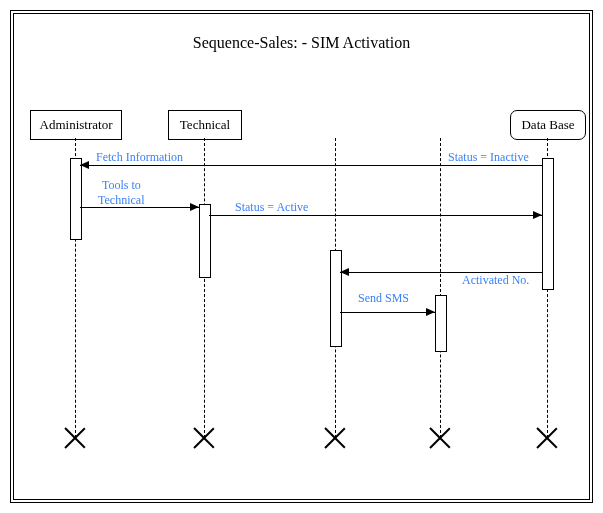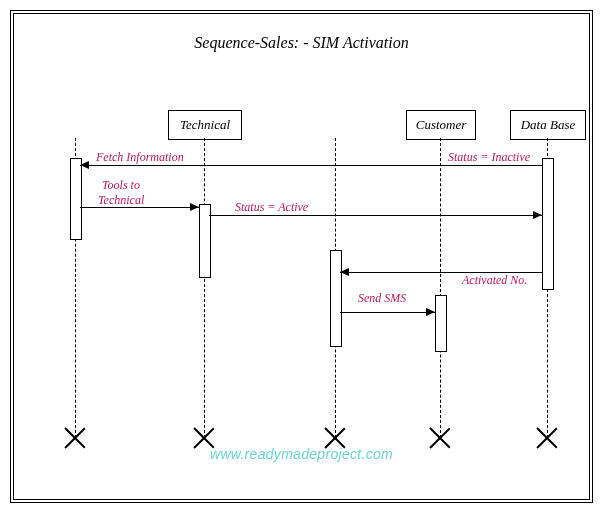--- a/index.html
+++ b/index.html
@@ -1,23 +1,23 @@
 <!DOCTYPE html>
 <html><head>
 <meta charset="utf-8">
 <style>
   html,body{margin:0;padding:0;background:#fff;font-family:"Times New Roman",serif;}
-  .page{width:603px;height:513px;position:relative;font-style:italic;}
+  .page{width:603px;height:513px;position:relative;}
   .outer{position:absolute;border:1px solid #000;}
   .title{position:absolute;width:100%;text-align:center;font-size:16px;color:#000;}
   .actor{position:absolute;border:1px solid #000;background:#fff;font-size:13px;
          display:flex;align-items:center;justify-content:center;color:#000;}
   .lifeline{position:absolute;width:0;border-left:1.5px dashed #000;}
   .activation{position:absolute;background:#fff;border:1px solid #000;width:10px;}
-  .msg{position:absolute;font-size:12px;color:#be185d;white-space:nowrap;}
+  .msg{position:absolute;font-size:12px;color:#3b82f6;white-space:nowrap;}
   .arrow-line{position:absolute;height:0;border-top:1px solid #000;}
   .arrow-head{position:absolute;width:0;height:0;border-top:4px solid transparent;
               border-bottom:4px solid transparent;}
   .ah-right{border-left:9px solid #000;}
   .ah-left{border-right:9px solid #000;}
   .x-mark{position:absolute;width:24px;height:24px;}
   .x-mark::before,.x-mark::after{content:"";position:absolute;left:11px;top:-2px;height:28px;width:1.5px;background:#000;}
   .x-mark::before{transform:rotate(45deg);}
   .x-mark::after{transform:rotate(-45deg);}
   .wm{position:absolute;width:100%;text-align:center;font-size:14px;color:#6bd3d6;
@@ -26,23 +26,23 @@
 </head>
 <body>
 
 <div class="page">
 
   <div class="outer" style="left:10px;top:10px;width:581px;height:491px;"></div>
   <div class="outer" style="left:13px;top:13px;width:575px;height:485px;"></div>
 
   <div class="title" style="top:34px;">Sequence-Sales: - SIM Activation</div>
 
+  <div class="actor" style="left:30px;top:110px;width:90px;height:28px;">Administrator</div>
   <div class="actor" style="left:168px;top:110px;width:72px;height:28px;">Technical</div>
-  <div class="actor" style="left:406px;top:110px;width:68px;height:28px;">Customer</div>
-  <div class="actor" style="left:510px;top:110px;width:74px;height:28px;">Data Base</div>
+  <div class="actor" style="left:510px;top:110px;width:74px;height:28px;border-radius:7px;">Data Base</div>
 
   <div class="lifeline" style="left:75px;top:138px;height:300px;"></div>
   <div class="lifeline" style="left:204px;top:138px;height:300px;"></div>
   <div class="lifeline" style="left:335px;top:138px;height:300px;"></div>
   <div class="lifeline" style="left:440px;top:138px;height:300px;"></div>
   <div class="lifeline" style="left:547px;top:138px;height:300px;"></div>
 
   <div class="activation" style="left:70px;top:158px;height:80px;"></div>
   <div class="activation" style="left:199px;top:204px;height:72px;"></div>
   <div class="activation" style="left:330px;top:250px;height:95px;"></div>
@@ -70,15 +70,14 @@
   <div class="arrow-line" style="left:340px;top:312px;width:95px;"></div>
   <div class="arrow-head ah-right" style="left:426px;top:308px;"></div>
   <div class="msg" style="left:358px;top:291px;">Send SMS</div>
 
   <div class="x-mark" style="left:63px;top:426px;"></div>
   <div class="x-mark" style="left:192px;top:426px;"></div>
   <div class="x-mark" style="left:323px;top:426px;"></div>
   <div class="x-mark" style="left:428px;top:426px;"></div>
   <div class="x-mark" style="left:535px;top:426px;"></div>
 
-  <div class="wm" style="top:446px;">www.readymadeproject.com</div>
 
 </div>
 
 </body></html>

